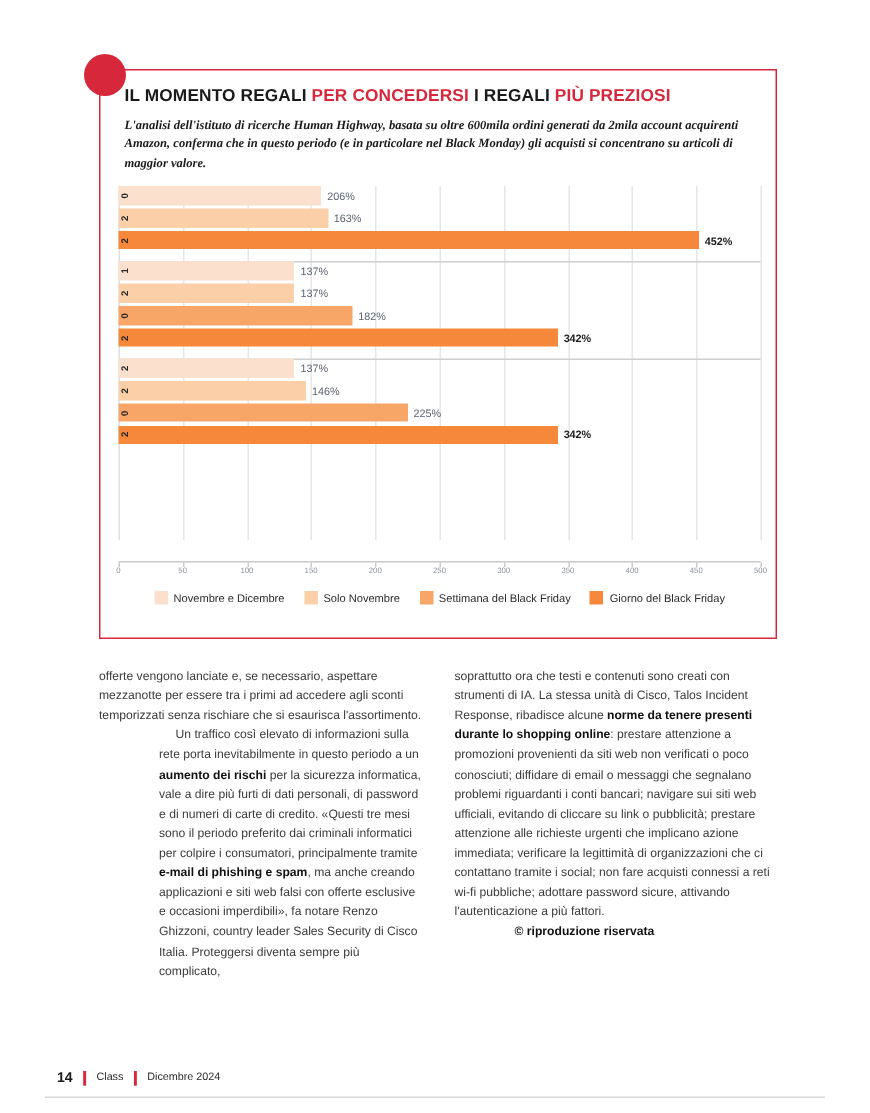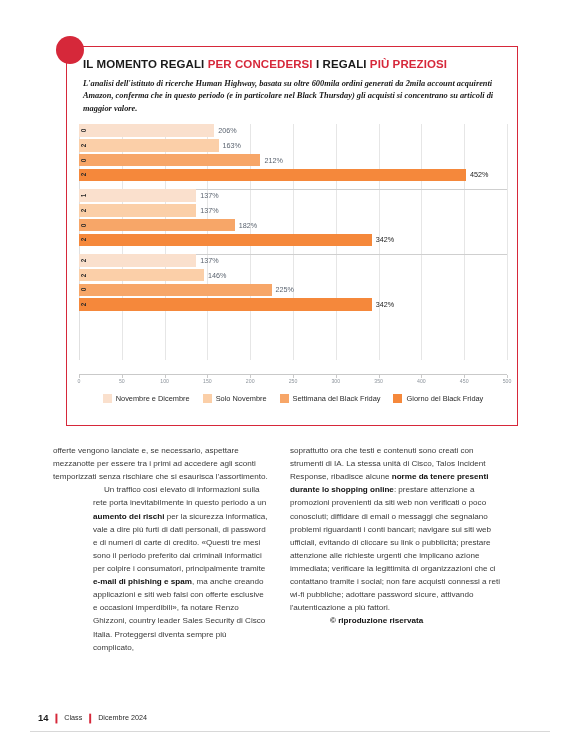--- a/index.html
+++ b/index.html
@@ -94,21 +94,21 @@
     transform: rotate(-90deg);
     transform-origin: center;
     white-space: nowrap;
   }
   .val {
     margin-left: 4px;
     font-size: 7.2px;
     color: #5b6470;
     white-space: nowrap;
   }
-  .val.strong { color: #1a1a1a; font-weight: normal; }
+  .val.strong { color: #1a1a1a; font-weight: bold; }
 
   .axis {
     position: relative;
     height: 14px;
     border-top: 1px solid #c9c9c9;
   }
   .tick {
     position: absolute; top: 0;
     width: 1px; height: 3px; background: #c9c9c9;
   }
@@ -127,21 +127,21 @@
     gap: 13px;
     margin-top: 6px;
   }
   .legend .item { display: flex; align-items: center; gap: 4px; }
   .legend .sw { width: 9px; height: 9px; }
   .legend .lb { font-size: 7.4px; color: #2a2a2a; white-space: nowrap; }
 
   
   .cols {
     position: absolute;
-    left: 53px; top: 444px;
+    left: 66px; top: 444px;
     width: 452px;
     display: flex;
     gap: 22px;
   }
   .col { width: 215px; }
   .col p {
     font-size: 8.1px;
     line-height: 1.62;
     color: #3a3a3a;
     text-align: left;
@@ -167,21 +167,21 @@
 </style>
 </head>
 <body>
 
 <div class="page">
 
   <div class="dot"></div>
 
   <div class="infobox">
     <div class="box-title"><span>IL </span><span>MOMENTO REGALI </span><span class="red">PER CONCEDERSI </span><span>I REGALI </span><span class="red">PIÙ PREZIOSI</span></div>
-    <div class="box-sub">L'analisi dell'istituto di ricerche Human Highway, basata su oltre 600mila ordini generati da 2mila account acquirenti Amazon, conferma che in questo periodo (e in particolare nel Black Thursday) gli acquisti si concentrano su articoli di maggior valore.</div>
+    <div class="box-sub">L'analisi dell'istituto di ricerche Human Highway, basata su oltre 600mila ordini generati da 2mila account acquirenti Amazon, conferma che in questo periodo (e in particolare nel Black Monday) gli acquisti si concentrano su articoli di maggior valore.</div>
 
     <div class="chart">
       <div class="plot">
         <div class="gridlines">
             <div class="gridline" style="left: 0px; background: rgb(224, 224, 224);"></div>
             <div class="gridline" style="left: 42.8px;"></div>
             <div class="gridline" style="left: 85.6px;"></div>
             <div class="gridline" style="left: 128.4px;"></div>
             <div class="gridline" style="left: 171.2px;"></div>
             <div class="gridline" style="left: 214px;"></div>
@@ -197,26 +197,20 @@
                 <div class="bar" style="width: 135.248px; background: rgb(250, 224, 205);">
                   <span class="rot">0</span>
                 </div>
                 <span class="val">206%</span>
               </div>
               <div class="barrow">
                 <div class="bar" style="width: 139.528px; background: rgb(251, 207, 168);">
                   <span class="rot">2</span>
                 </div>
                 <span class="val">163%</span>
-              </div>
-              <div class="barrow">
-                <div class="bar" style="width: 181.472px; background: rgb(247, 166, 104);">
-                  <span class="rot">0</span>
-                </div>
-                <span class="val">212%</span>
               </div>
               <div class="barrow">
                 <div class="bar" style="width: 386.912px; background: rgb(245, 136, 59);">
                   <span class="rot">2</span>
                 </div>
                 <span class="val strong">452%</span>
               </div>
             </div>
             <div class="group">
               <div class="barrow">

